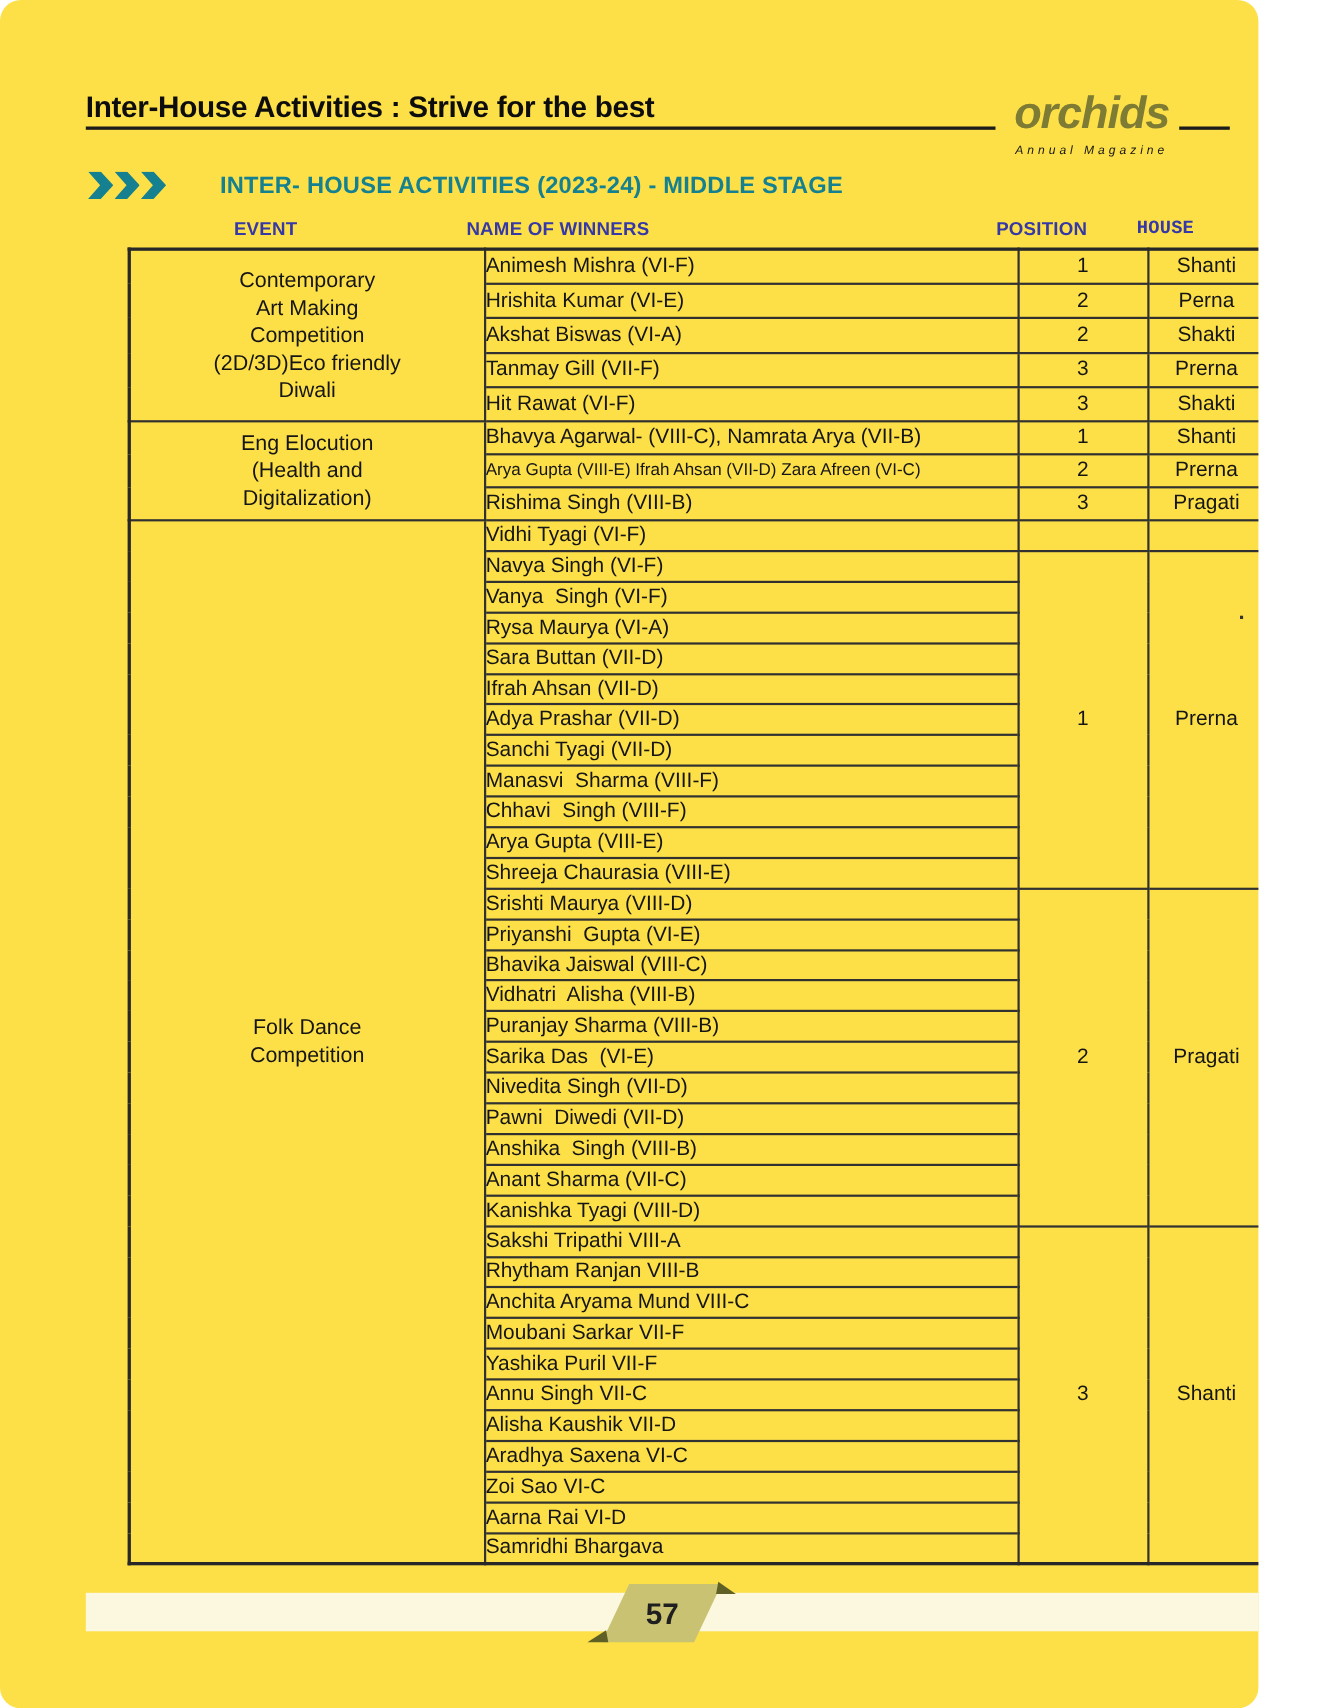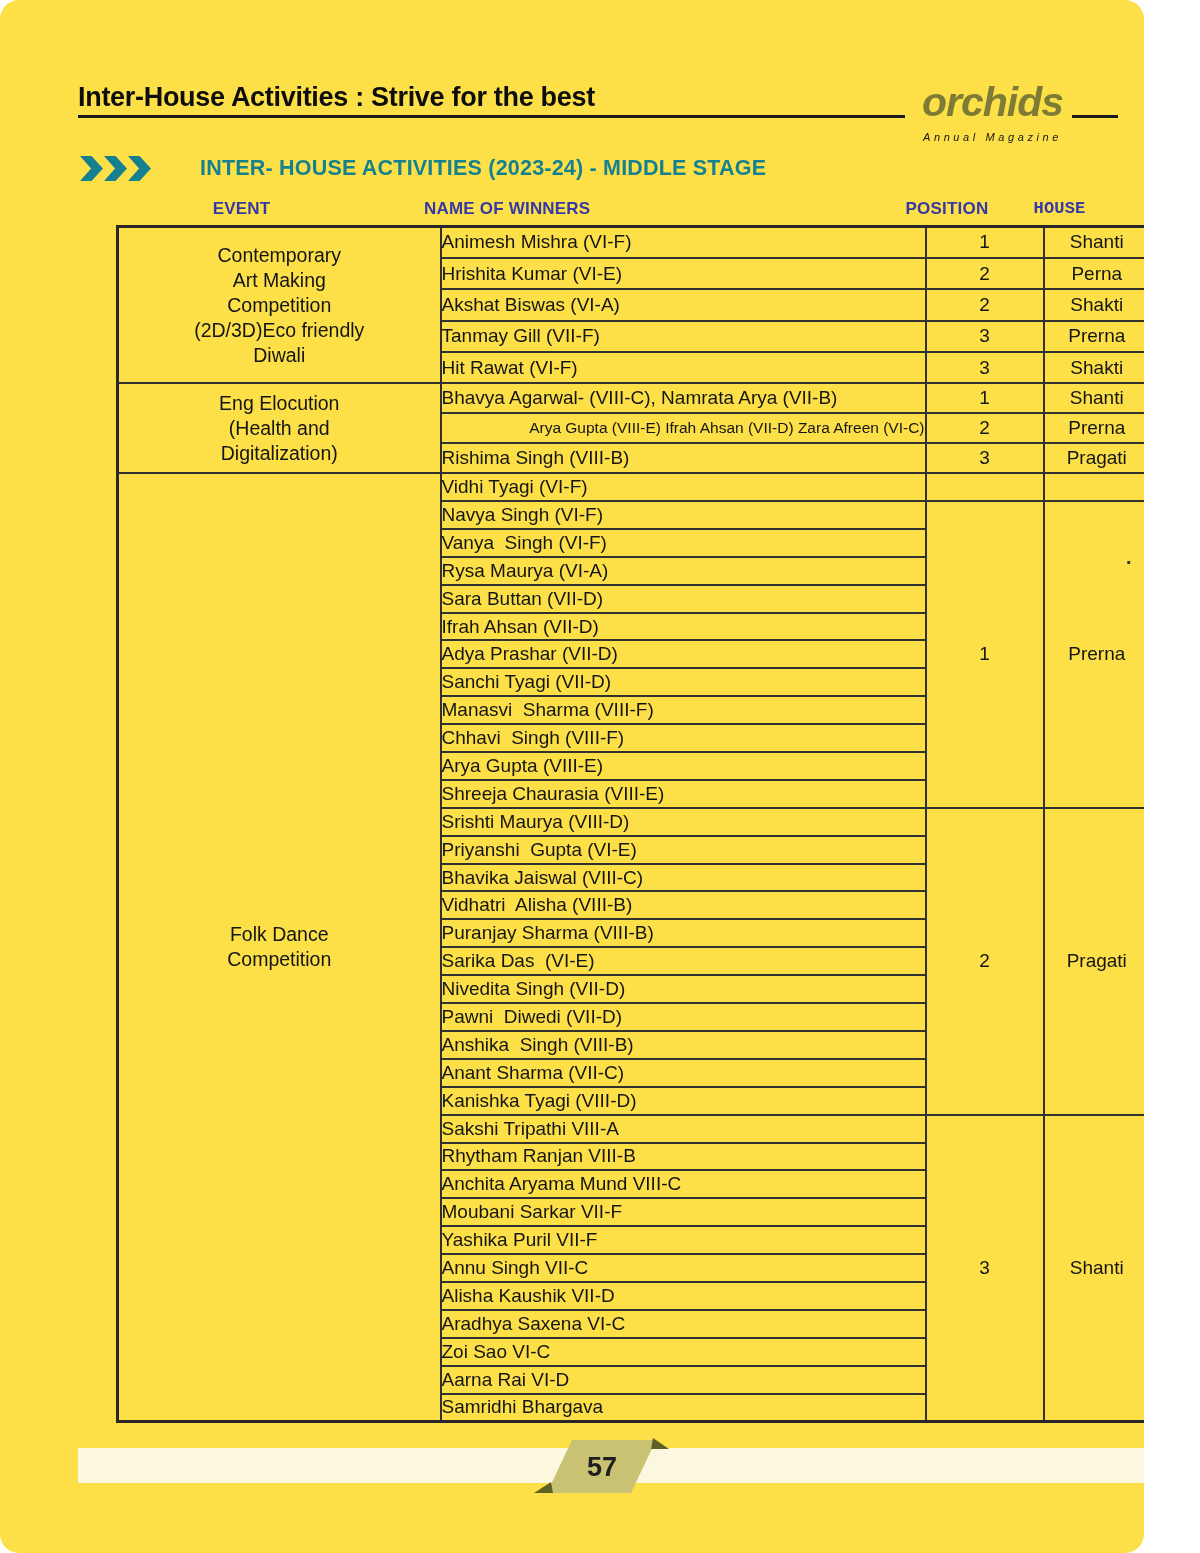--- a/index.html
+++ b/index.html
@@ -36,21 +36,21 @@
   
   table.activities { position:absolute; left:80px; top:225px; width:1033px;
                      border-collapse:collapse; table-layout:fixed;
                      border:3px solid #282828;margin-left:36px; }
   table.activities td { border:2px solid #313131; color:#151515; vertical-align:middle; }
   tr.ev0 { height:31.4px; }
   tr.ev1 { height:29.9px; }
   tr.ev2 { height:27.9px; }
   td.event-cell  { text-align:center; white-space:pre-line; font-size:19.5px; line-height:25px; }
   td.winner-cell { font-size:19px; padding-left:0; white-space:pre; overflow:hidden; }
-  td.winner-cell.small { font-size:15.5px;text-align:right; }
+  td.winner-cell.small { font-size:15.5px; }
   td.pos-cell    { text-align:center; font-size:19px; }
   td.house-cell  { text-align:center; font-size:19px; }
 
   
   .stray-dot { position:absolute; left:1126px; top:546px; font-size:20px; font-weight:bold; color:#333; }
 
   
   .footer-band { position:absolute; left:78px; top:1448px; width:1112px; height:35px; background:#FBF8DF; }
   .page-tag { position:absolute; left:520px; top:1425px; }
   .page-tag text { font-family:"Liberation Sans", sans-serif; font-weight:bold; font-size:27px; fill:#1f1f1f; }

